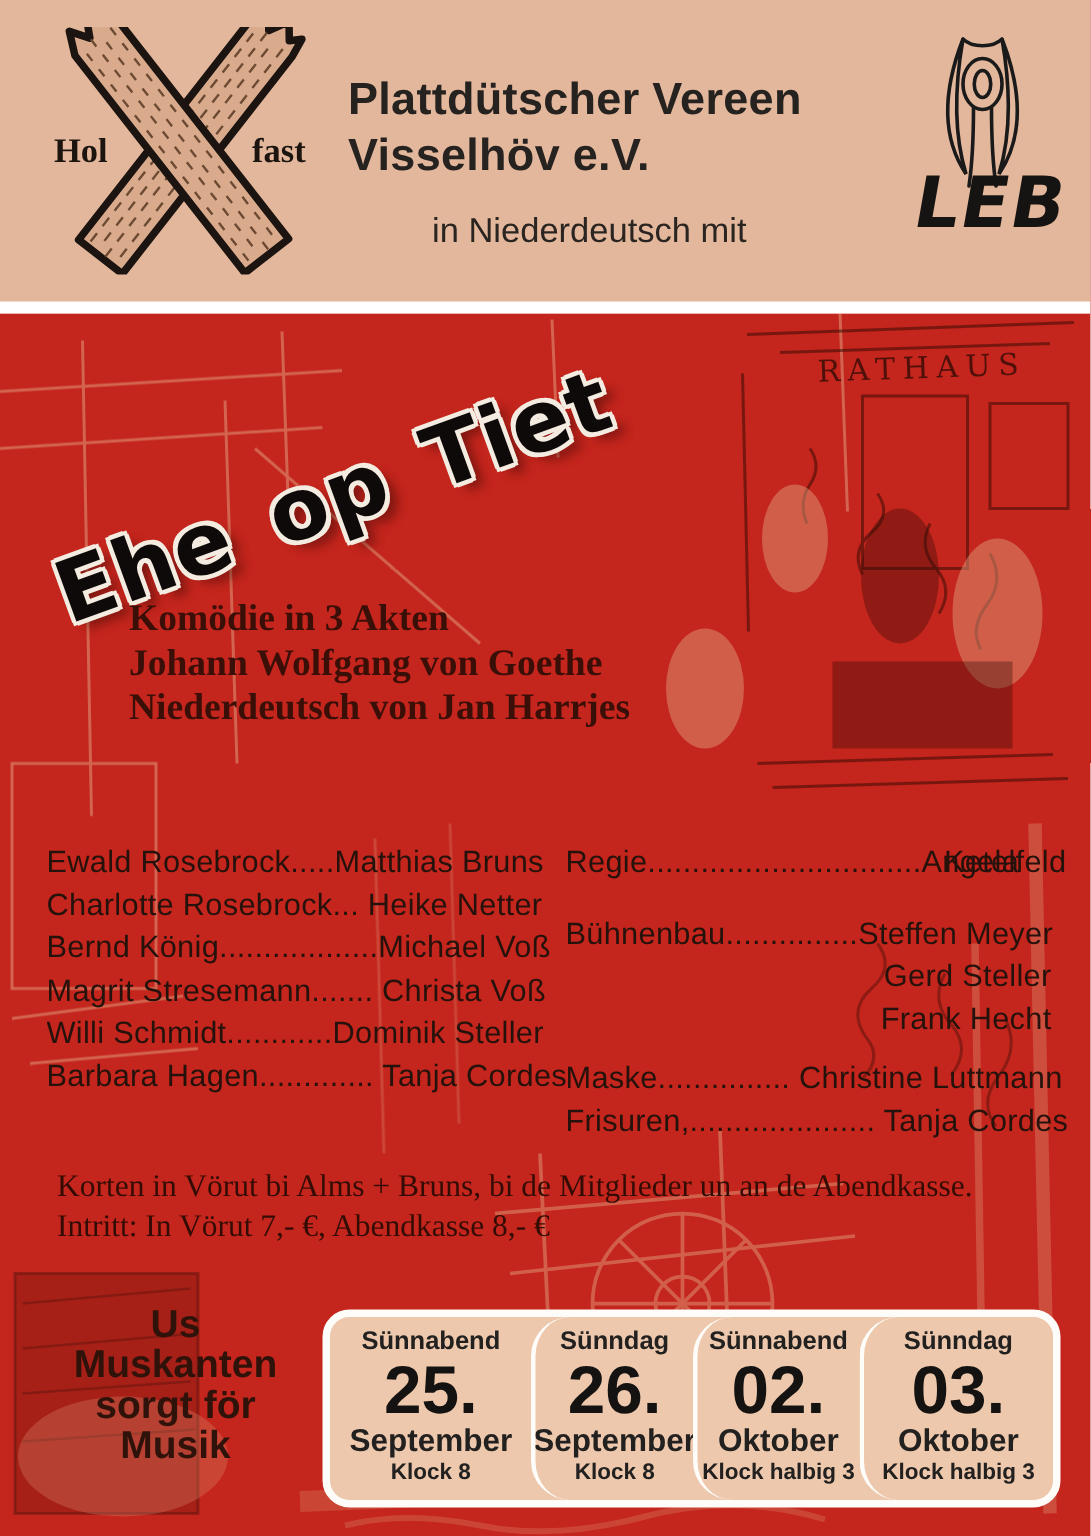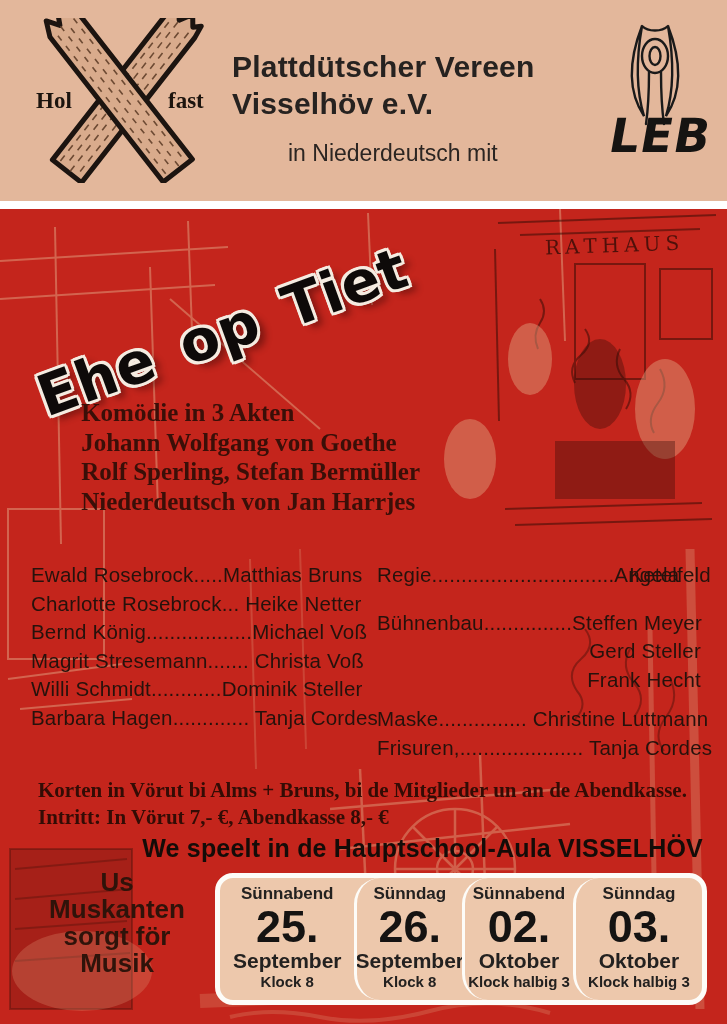--- a/index.html
+++ b/index.html
@@ -35,21 +35,21 @@
   .cast-left{position:absolute;left:31px;top:352px;}
   .prompter{margin-top:18px;}
   .cast-right{position:absolute;left:377px;top:352px;width:324px;}
   .cr-gap1{margin-top:19px;}
   .cr-gap2{margin-top:11px;}
   .r-align{text-align:right;}
   .overlap-wrap{position:relative;display:inline-block;}
   .ghost{position:absolute;left:15px;top:0;white-space:nowrap;}
 
   .tickets{position:absolute;left:38px;top:568px;width:665px;font-family:"Liberation Serif",serif;
-    font-weight:bold;font-size:21px;line-height:27px;color:#330c05;}
+    font-weight:normal;font-size:21px;line-height:27px;color:#330c05;}
 
   .venue{position:absolute;right:24px;top:625px;font-weight:bold;font-size:25px;color:#140c08;letter-spacing:.2px;white-space:nowrap;}
 
   .music{position:absolute;left:18px;top:660px;width:198px;text-align:center;font-weight:bold;font-size:26px;line-height:27px;color:#2f130a;}
 
   .datebox{position:absolute;left:215px;top:664px;width:492px;height:132px;box-sizing:border-box;
     background:#edc8ac;border:5px solid #fdfcf8;border-radius:18px;
     display:grid;grid-template-columns:1.25fr 1fr 1.03fr 1.2fr;}
   .date-col{display:flex;flex-direction:column;align-items:center;justify-content:flex-start;padding-top:6px;overflow:hidden;}
   .date-col + .date-col{border-left:3px solid #fdfcf8;border-radius:26px;}
@@ -195,21 +195,20 @@
       </g>
     </svg>
 
     <span class="rathaus">RATHAUS</span>
 
     <div class="show-title">Ehe op Tiet</div>
 
     <div class="credits">
       <div>Komödie in 3 Akten</div>
       <div>Johann Wolfgang von Goethe</div>
-      <div>Rolf Sperling, Stefan Bermüller</div>
       <div>Niederdeutsch von Jan Harrjes</div>
     </div>
 
     <div class="cast cast-left">
       <div>Ewald Rosebrock.....Matthias Bruns</div>
       <div>Charlotte Rosebrock... Heike Netter</div>
       <div>Bernd König..................Michael Voß</div>
       <div>Magrit Stresemann....... Christa Voß</div>
       <div>Willi Schmidt............Dominik Steller</div>
       <div>Barbara Hagen............. Tanja Cordes</div>
@@ -224,21 +223,20 @@
       <div class="r-align">Frank Hecht</div>
       <div class="cr-gap2">Maske............... Christine Luttmann</div>
       <div>Frisuren,..................... Tanja Cordes</div>
     </div>
 
     <div class="tickets">
       <div>Korten in Vörut bi Alms + Bruns, bi de Mitglieder un an de Abendkasse.</div>
       <div>Intritt: In Vörut 7,- €, Abendkasse 8,- €</div>
     </div>
 
-    <div class="venue">We speelt in de Hauptschool-Aula VISSELHÖV</div>
 
     <div class="music">
       <div>Us</div>
       <div>Muskanten</div>
       <div>sorgt för</div>
       <div>Musik</div>
     </div>
 
     <div class="datebox">
       <div class="date-col">

